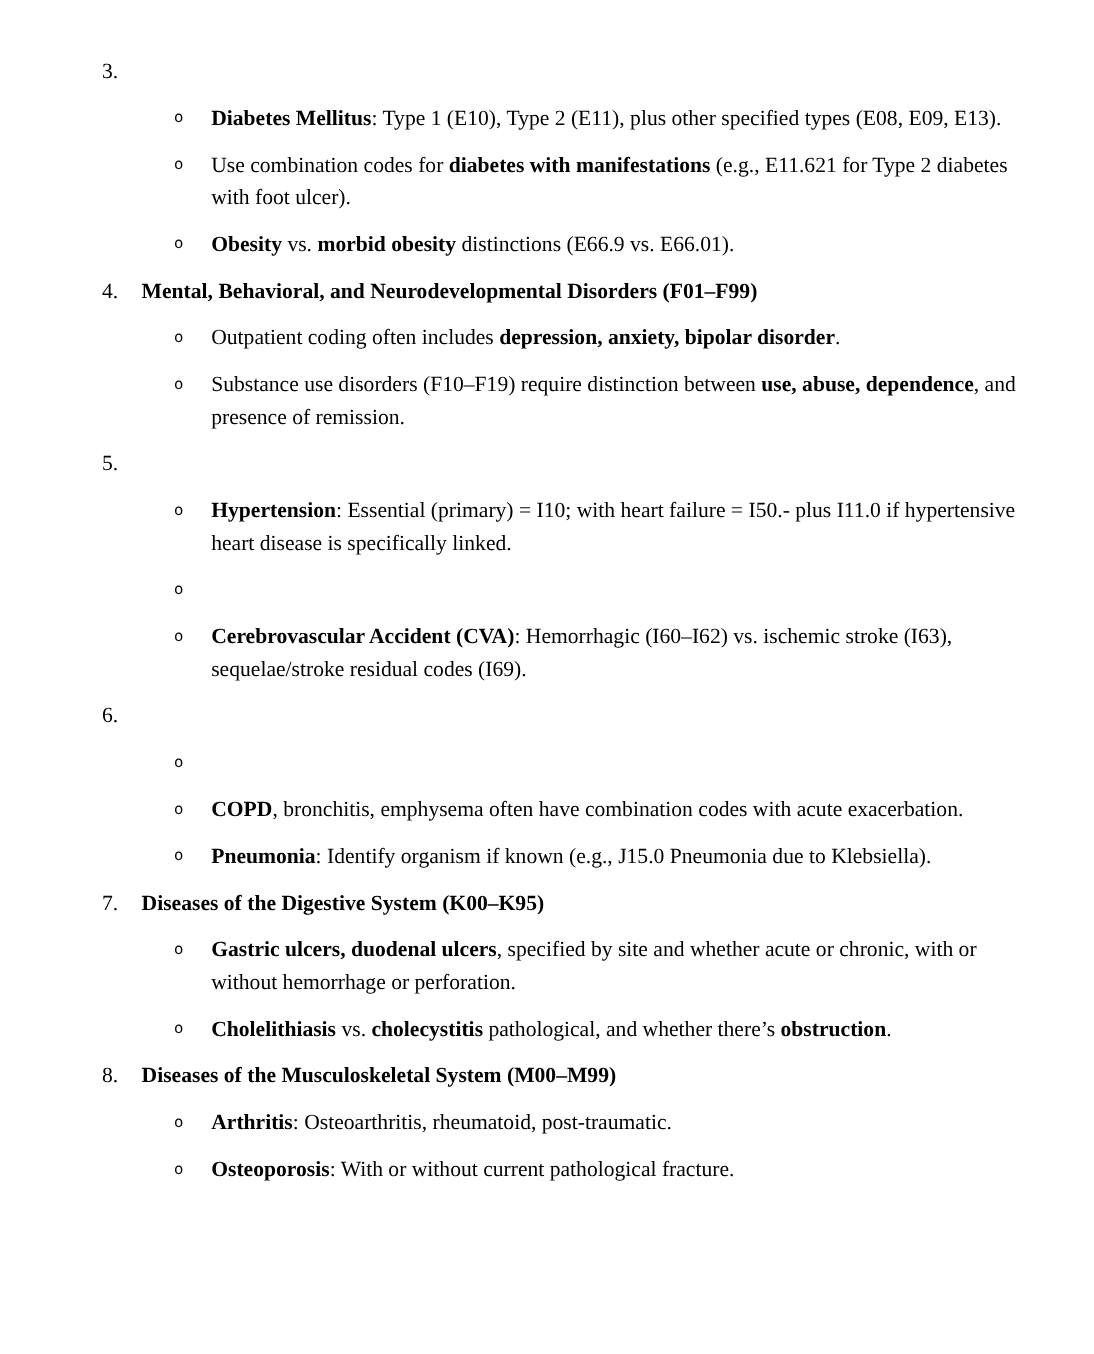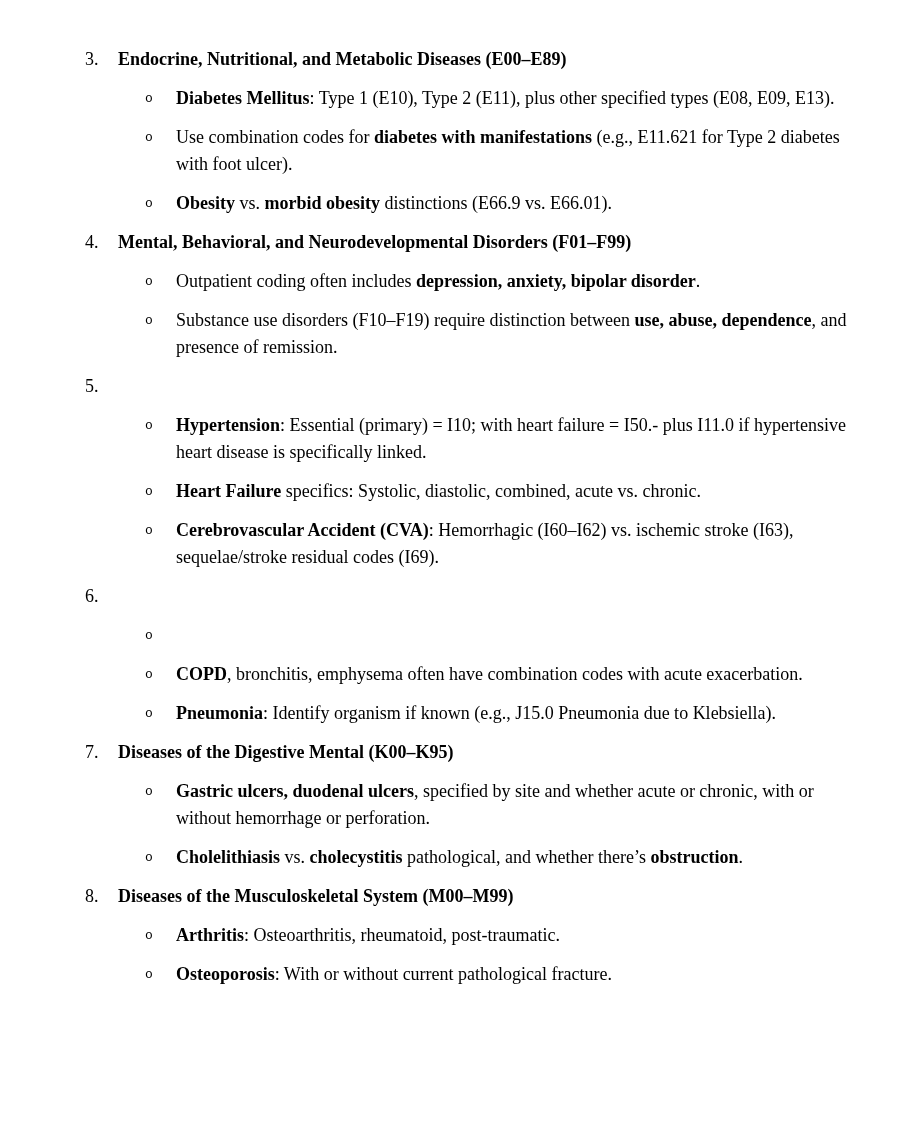--- a/index.html
+++ b/index.html
@@ -55,21 +55,20 @@
   .seg-reg  { font-weight: 400; }
 </style>
 </head>
 <body>
 
 <main class="page">
   <div id="list-root">
       <div>
         <div class="item-head">
           <span class="item-num">3.</span>
-          <span class="item-title">Endocrine, Nutritional, and Metabolic Diseases (E00–E89)</span>
         </div>
         <div class="bullet-row">
           <span class="bullet-marker">o</span>
           <span class="bullet-text"><span class="seg-bold">Diabetes Mellitus</span><span class="seg-reg">: Type 1 (E10), Type 2 (E11), plus other specified types (E08, E09, E13).</span></span>
         </div>
         <div class="bullet-row">
           <span class="bullet-marker">o</span>
           <span class="bullet-text"><span class="seg-reg">Use combination codes for </span><span class="seg-bold">diabetes with manifestations</span><span class="seg-reg"> (e.g., E11.621 for Type 2 diabetes with foot ulcer).</span></span>
         </div>
         <div class="bullet-row">
@@ -94,21 +93,20 @@
       <div>
         <div class="item-head">
           <span class="item-num">5.</span>
         </div>
         <div class="bullet-row">
           <span class="bullet-marker">o</span>
           <span class="bullet-text"><span class="seg-bold">Hypertension</span><span class="seg-reg">: Essential (primary) = I10; with heart failure = I50.- plus I11.0 if hypertensive heart disease is specifically linked.</span></span>
         </div>
         <div class="bullet-row">
           <span class="bullet-marker">o</span>
-          <span class="bullet-text"><span class="seg-bold">Heart Failure</span><span class="seg-reg"> specifics: Systolic, diastolic, combined, acute vs. chronic.</span></span>
         </div>
         <div class="bullet-row">
           <span class="bullet-marker">o</span>
           <span class="bullet-text"><span class="seg-bold">Cerebrovascular Accident (CVA)</span><span class="seg-reg">: Hemorrhagic (I60–I62) vs. ischemic stroke (I63), sequelae/stroke residual codes (I69).</span></span>
         </div>
       </div>
       <div>
         <div class="item-head">
           <span class="item-num">6.</span>
         </div>
@@ -120,21 +118,21 @@
           <span class="bullet-text"><span class="seg-bold">COPD</span><span class="seg-reg">, bronchitis, emphysema often have combination codes with acute exacerbation.</span></span>
         </div>
         <div class="bullet-row">
           <span class="bullet-marker">o</span>
           <span class="bullet-text"><span class="seg-bold">Pneumonia</span><span class="seg-reg">: Identify organism if known (e.g., J15.0 Pneumonia due to Klebsiella).</span></span>
         </div>
       </div>
       <div>
         <div class="item-head">
           <span class="item-num">7.</span>
-          <span class="item-title">Diseases of the Digestive Mental (K00–K95)</span>
+          <span class="item-title">Diseases of the Digestive System (K00–K95)</span>
         </div>
         <div class="bullet-row">
           <span class="bullet-marker">o</span>
           <span class="bullet-text"><span class="seg-bold">Gastric ulcers, duodenal ulcers</span><span class="seg-reg">, specified by site and whether acute or chronic, with or without hemorrhage or perforation.</span></span>
         </div>
         <div class="bullet-row">
           <span class="bullet-marker">o</span>
           <span class="bullet-text"><span class="seg-bold">Cholelithiasis</span><span class="seg-reg"> vs. </span><span class="seg-bold">cholecystitis</span><span class="seg-reg"> pathological, and whether there’s </span><span class="seg-bold">obstruction</span><span class="seg-reg">.</span></span>
         </div>
       </div>

